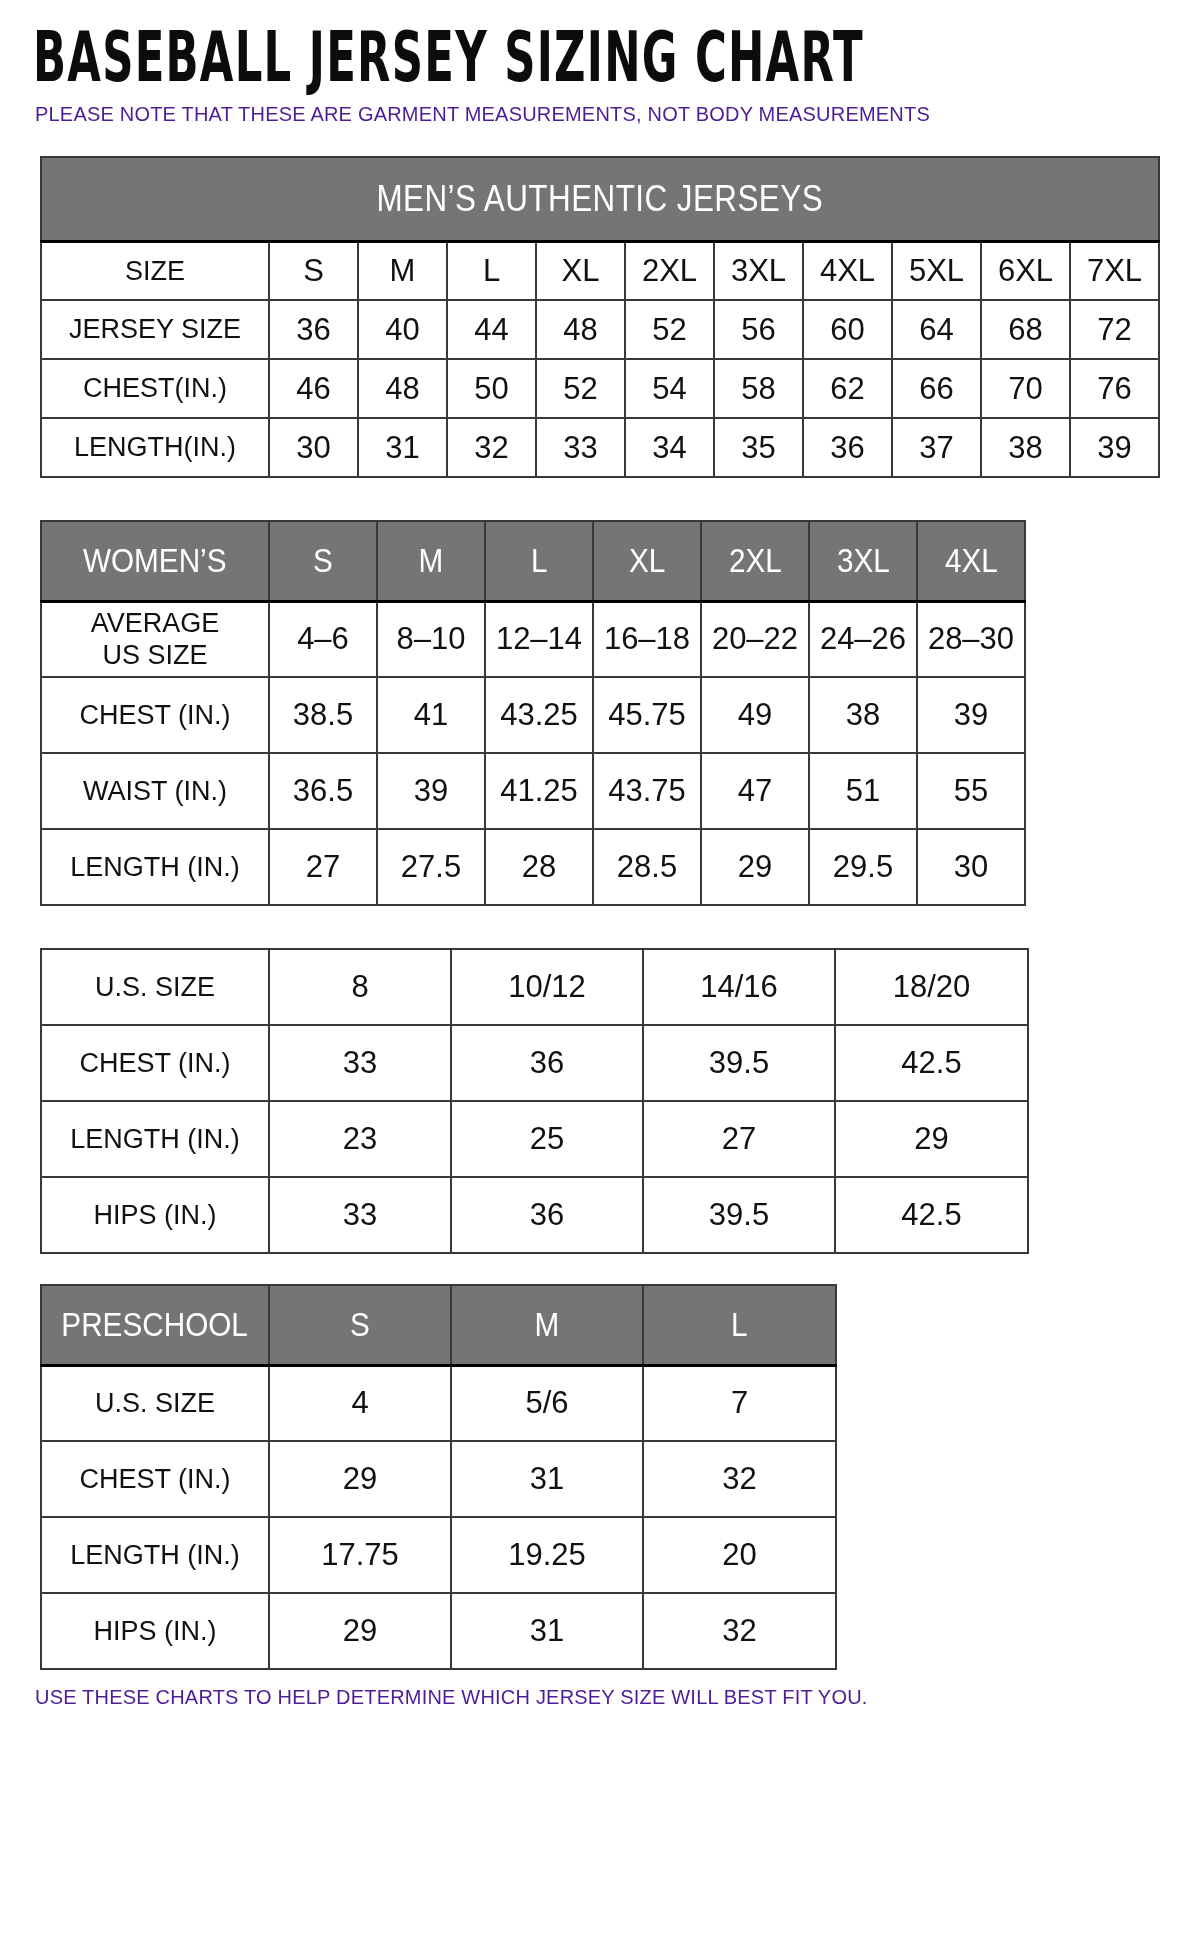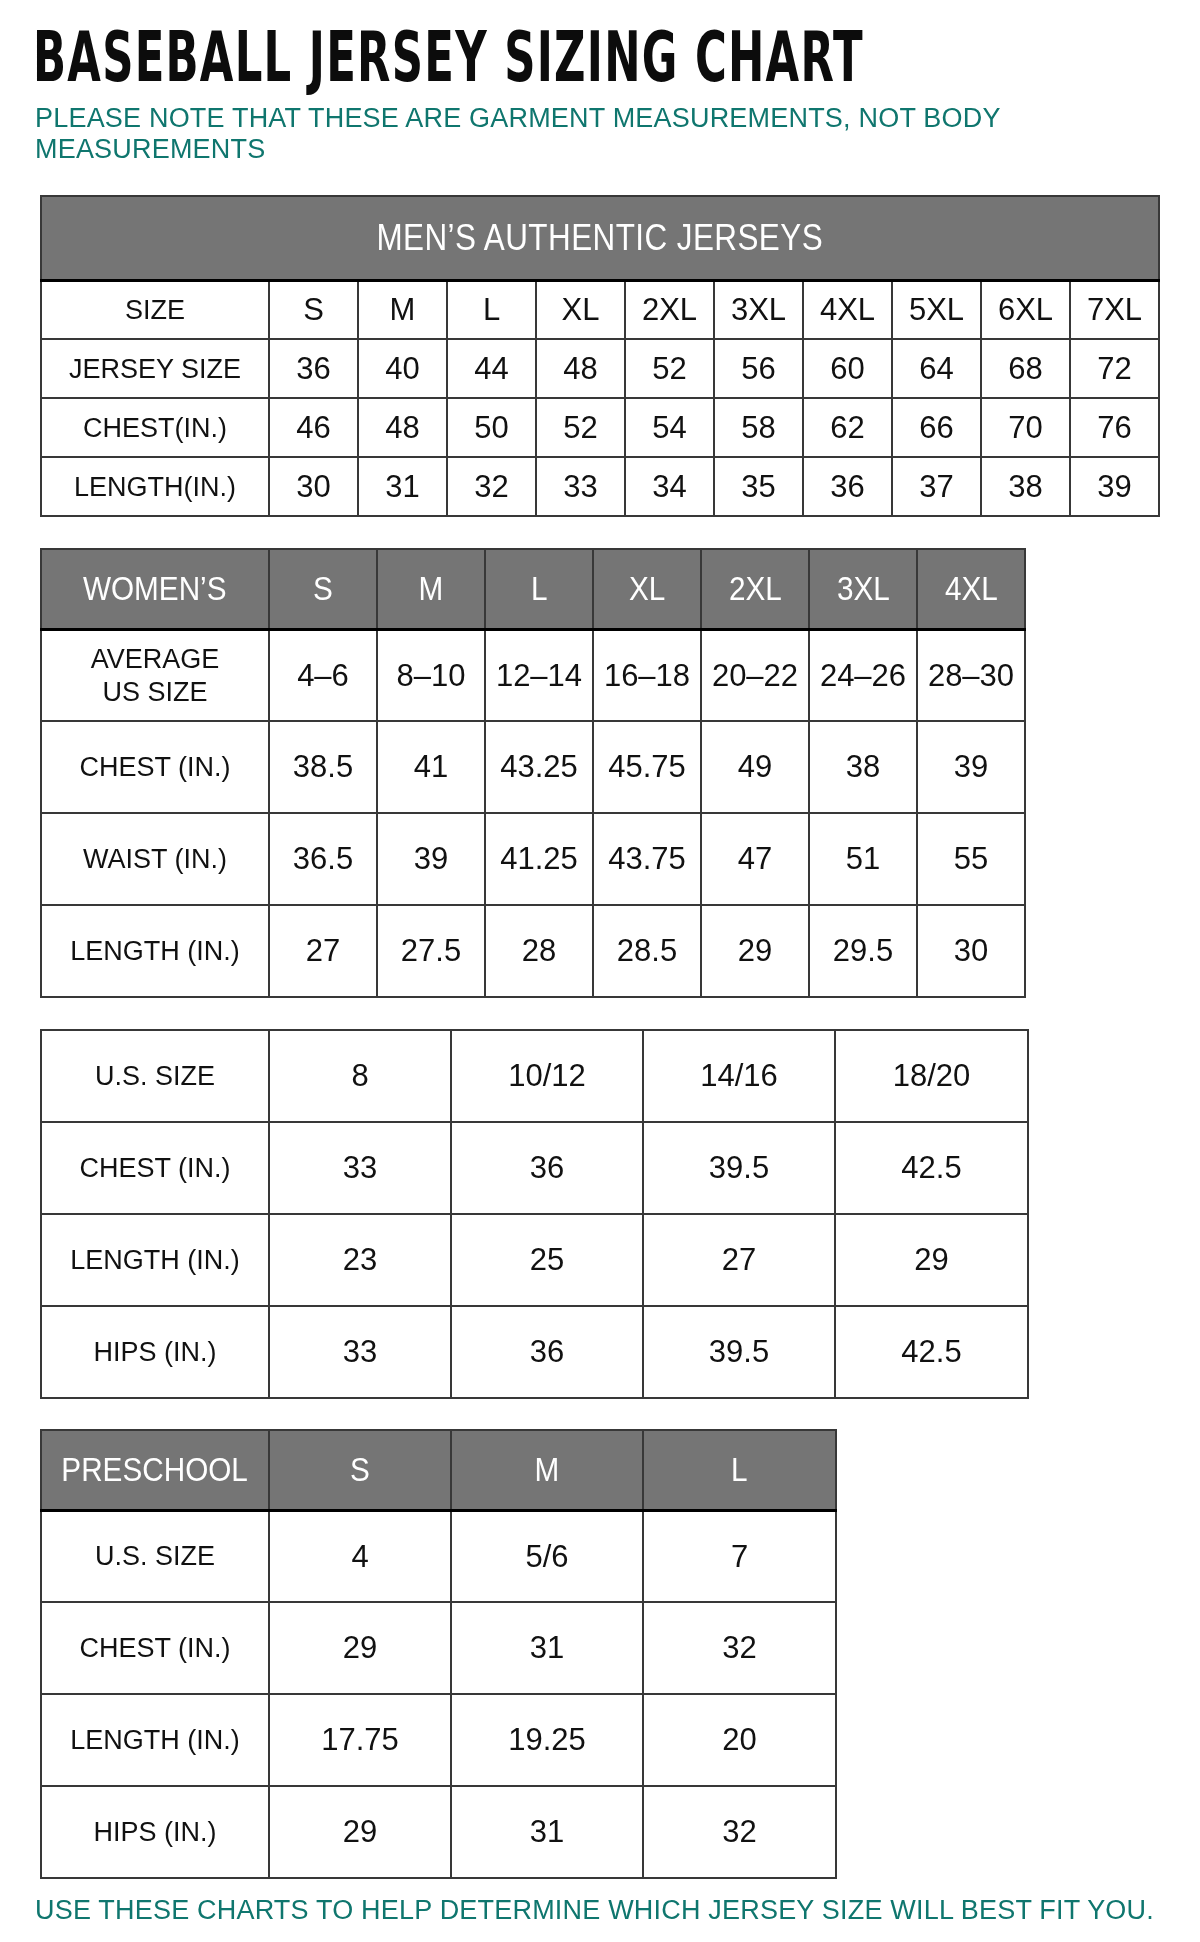--- a/index.html
+++ b/index.html
@@ -16,22 +16,22 @@
     font-weight: bold;
     font-size: 70px;
     line-height: 0.96;
     color: #0c0c0c;
     letter-spacing: 2px;
     white-space: nowrap;
     transform: scaleX(0.62);
     transform-origin: left center;
   }
   .note {
-    color: #0f766e;
-    font-size: 27px;
+    color: #4c1d95;
+    font-size: 20px;
     line-height: 1.15;
     margin: 12px 0 0 35px;
     letter-spacing: 0.2px;
   }
   .note-top { max-width: 1070px; }
   .note-bottom { margin-top: 16px; white-space: nowrap; }
 
   table.size-table {
     border-collapse: collapse;
     table-layout: fixed;
@@ -39,21 +39,21 @@
     border: 2px solid #eab308;
   }
   table.size-table td {
     border: 2px solid #383838;
     text-align: center;
     vertical-align: middle;
     padding: 0;
     color: #111;
     overflow: hidden;
   }
-  tr.data-row { height: 92px; }
+  tr.data-row { height: 76px; }
   table.mens tr.data-row { height: 59px; }
   tr.banner-row { height: 84px; }
   tr.gray-header-row { height: 80px; }
 
   td.gray {
     background: #757575;
     color: #ffffff;
   }
   tr.banner-row td, tr.gray-header-row td { border-bottom: 3px solid #000; }
 
@@ -75,21 +75,21 @@
     white-space: nowrap;
   }
   td.row-label {
     font-size: 27px;
     white-space: pre-line;
     line-height: 1.2;
   }
   td.value {
     font-size: 31px;
   }
-  .tbl-gap-lg { margin-top: 31px; }
+  .tbl-gap-lg { margin-top: 42px; }
   .tbl-gap-md { margin-top: 30px; padding-left: 37px; }
   table.mens { margin-top: 30px; }
 </style>
 </head>
 <body>
 
 <h1 class="page-title">BASEBALL JERSEY SIZING CHART</h1>
 
 <p class="note note-top">PLEASE NOTE THAT THESE ARE GARMENT MEASUREMENTS, NOT BODY MEASUREMENTS</p>
 

